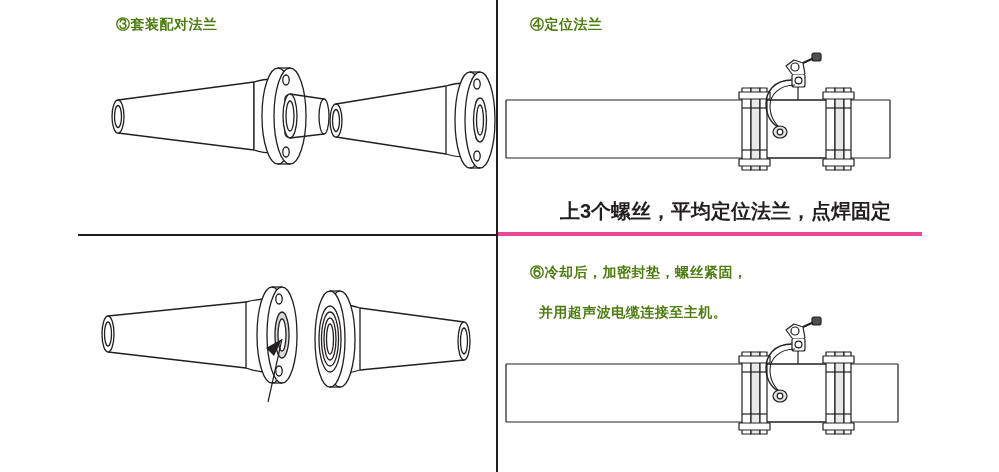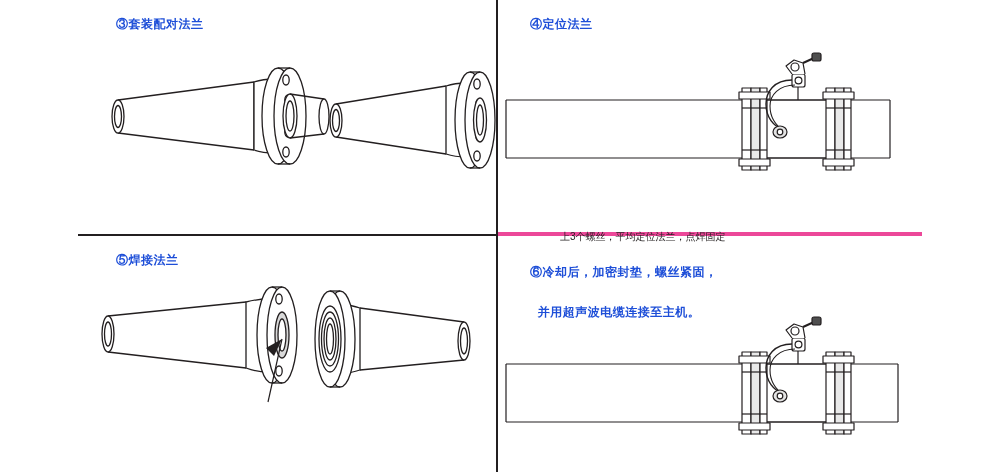--- a/index.html
+++ b/index.html
@@ -30,37 +30,36 @@
   .cell {
     position: relative;
     box-sizing: border-box;
   }
   .cell.c1 { border-right: 2px solid #231f20; border-bottom: 2px solid #231f20; }
   .cell.c2 { border-bottom: 4px solid #ec4899; }
   .cell.c3 { border-right: 2px solid #231f20; }
   .cell.c4 { }
   .cell-title {
     position: absolute;
-    font-size: 12px;
-    color: #1d4ed8;
+    font-size: 14px;
+    color: #4d7c0f;
     font-weight: 600;
     letter-spacing: 0.5px;
     white-space: pre;
   }
   .t1 { left: 38px; top: 16px; }
   .t2 { left: 32px; top: 16px; }
   .t3 { left: 38px; top: 16px; }
   .t4 { left: 32px; top: 16px; line-height: 40px; }
   .caption {
     position: absolute;
-    font-size: 10px;
+    font-size: 20px;
     color: #231f20;
     white-space: nowrap;
-    font-weight: 400;
-    margin-top: 32px;
+    font-weight: 700;
   }
   .cap2 { left: 62px; top: 198px; }
   .cap3 { left: 48px; top: 202px; }
   svg { display: block; }
   .art {
     position: absolute;
     left: 0;
     top: 0;
   }
 </style>
@@ -185,21 +184,20 @@
             <path d="M297,85 C281,85 272,95 272,106 C272,119 280,127 286,131" stroke-width="1.1"></path>
             <ellipse cx="282" cy="132" rx="7" ry="6" fill="#e3e3e3"></ellipse>
             <circle cx="282" cy="132" r="2.8" fill="#ffffff"></circle>
           </g>
         </g>
       </svg>
       <div class="caption cap2">上3个螺丝，平均定位法兰，点焊固定</div>
     </div>
 
     <div class="cell c3">
-      <div class="cell-title t3">⑤焊接法兰</div>
       <svg class="art" width="420" height="236" viewBox="0 0 420 236">
         <g fill="none" stroke="#231f20" stroke-width="1.3" stroke-linejoin="round">
 
           <g>
             <path d="M30,80 L168,66"></path>
             <path d="M30,116 L168,132"></path>
             <ellipse cx="30" cy="98" rx="6" ry="18" fill="#ffffff"></ellipse>
             <ellipse cx="30" cy="98" rx="3.5" ry="12" fill="#ffffff"></ellipse>
             <path d="M168,66 C176,64 184,63 190,63 L190,136 C184,136 176,135 168,132 Z" fill="#ffffff"></path>
             <ellipse cx="194" cy="99" rx="15" ry="48" fill="#ffffff"></ellipse>

